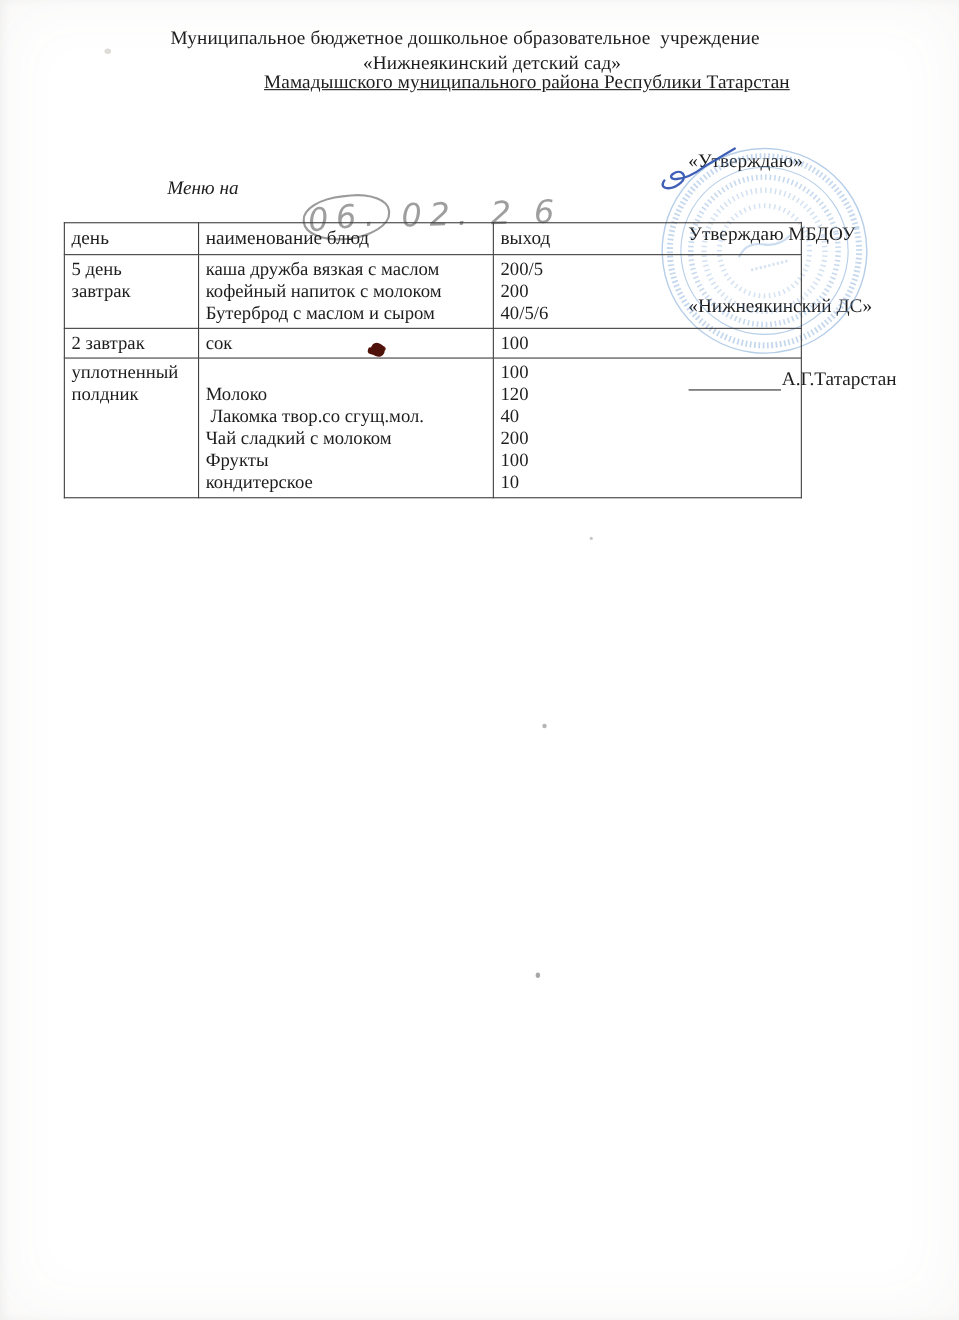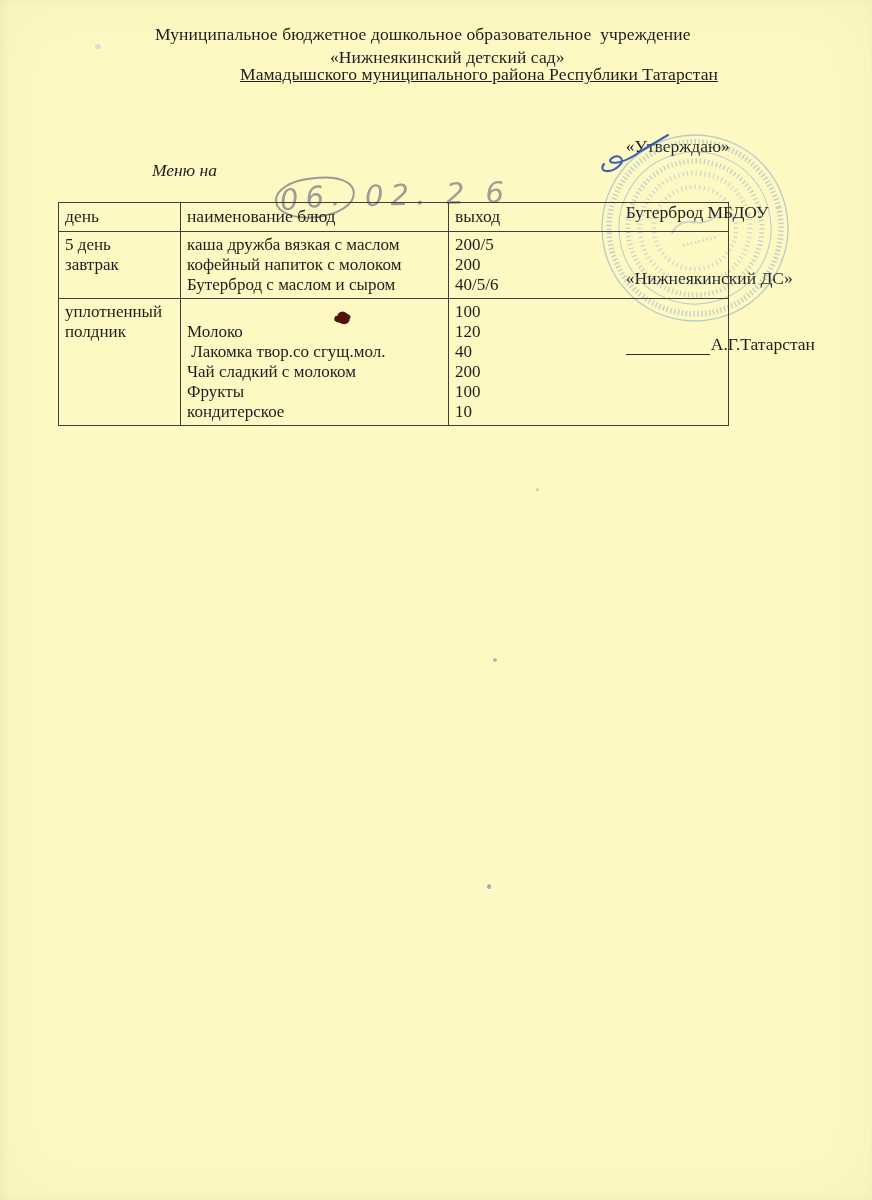--- a/index.html
+++ b/index.html
@@ -1,20 +1,20 @@
 <!DOCTYPE html>
 <html><head>
 <meta charset="utf-8">
 <style>
   html,body { margin:0; padding:0; background:#e8e6e1; }
   .page {
     position:relative;
     width:872px; height:1200px;
     margin:0 auto;
-    background:#fef9c3;
+    background:#ffffff;
     box-shadow: inset 0 0 60px rgba(120,110,90,0.06), inset 3px 0 8px rgba(0,0,0,0.04);
     font-family:"Liberation Serif", serif;
     color:#1d1d1d;
     overflow:hidden;
   }
   .abs { position:absolute; }
   .org-line { font-size:17.5px; white-space:pre; letter-spacing:0.1px; }
   .approval {
     position:absolute; top:91px; right:57px;
     text-align:left; font-size:17.5px; line-height:22px; white-space:pre;
@@ -70,21 +70,21 @@
 <body>
 
 <div class="page">
 
   <div class="abs org-line" style="left:155px; top:24px;">Муниципальное бюджетное дошкольное образовательное  учреждение</div>
   <div class="abs org-line" style="left:330px; top:47px;">«Нижнеякинский детский сад»</div>
   <div class="abs org-line" style="left:240px; top:64px;text-decoration:underline;">Мамадышского муниципального района Республики Татарстан</div>
 
   <div class="approval">
     <div class="ln1">«Утверждаю»</div>
-    <div>Бутерброд МБДОУ</div>
+    <div>Утверждаю МБДОУ</div>
     <div>«Нижнеякинский ДС»</div>
     <div class="sig-row">
       <span class="sig-line"></span>
       <span>А.Г.Татарстан</span>
     </div>
   </div>
 
   <svg class="abs stamp" style="left:593px; top:126px;" width="204" height="204" viewBox="0 0 204 204">
     <g stroke="#6f9ed2" fill="none" transform="rotate(-14 102 102)">
       <circle cx="102" cy="102" r="93" stroke-width="1.3"></circle>
@@ -125,20 +125,25 @@
         <td class="day-bottom">5 день
 завтрак</td>
         <td>каша дружба вязкая с маслом
 кофейный напиток с молоком
 Бутерброд с маслом и сыром</td>
         <td>200/5
 200
 40/5/6</td>
       </tr>
       <tr>
+        <td>2 завтрак</td>
+        <td>сок</td>
+        <td>100</td>
+      </tr>
+      <tr>
         <td class="day-pad">уплотненный
 полдник</td>
         <td>
 Молоко
  Лакомка твор.со сгущ.мол.
 Чай сладкий с молоком
 Фрукты
 кондитерское</td>
         <td>100
 120

